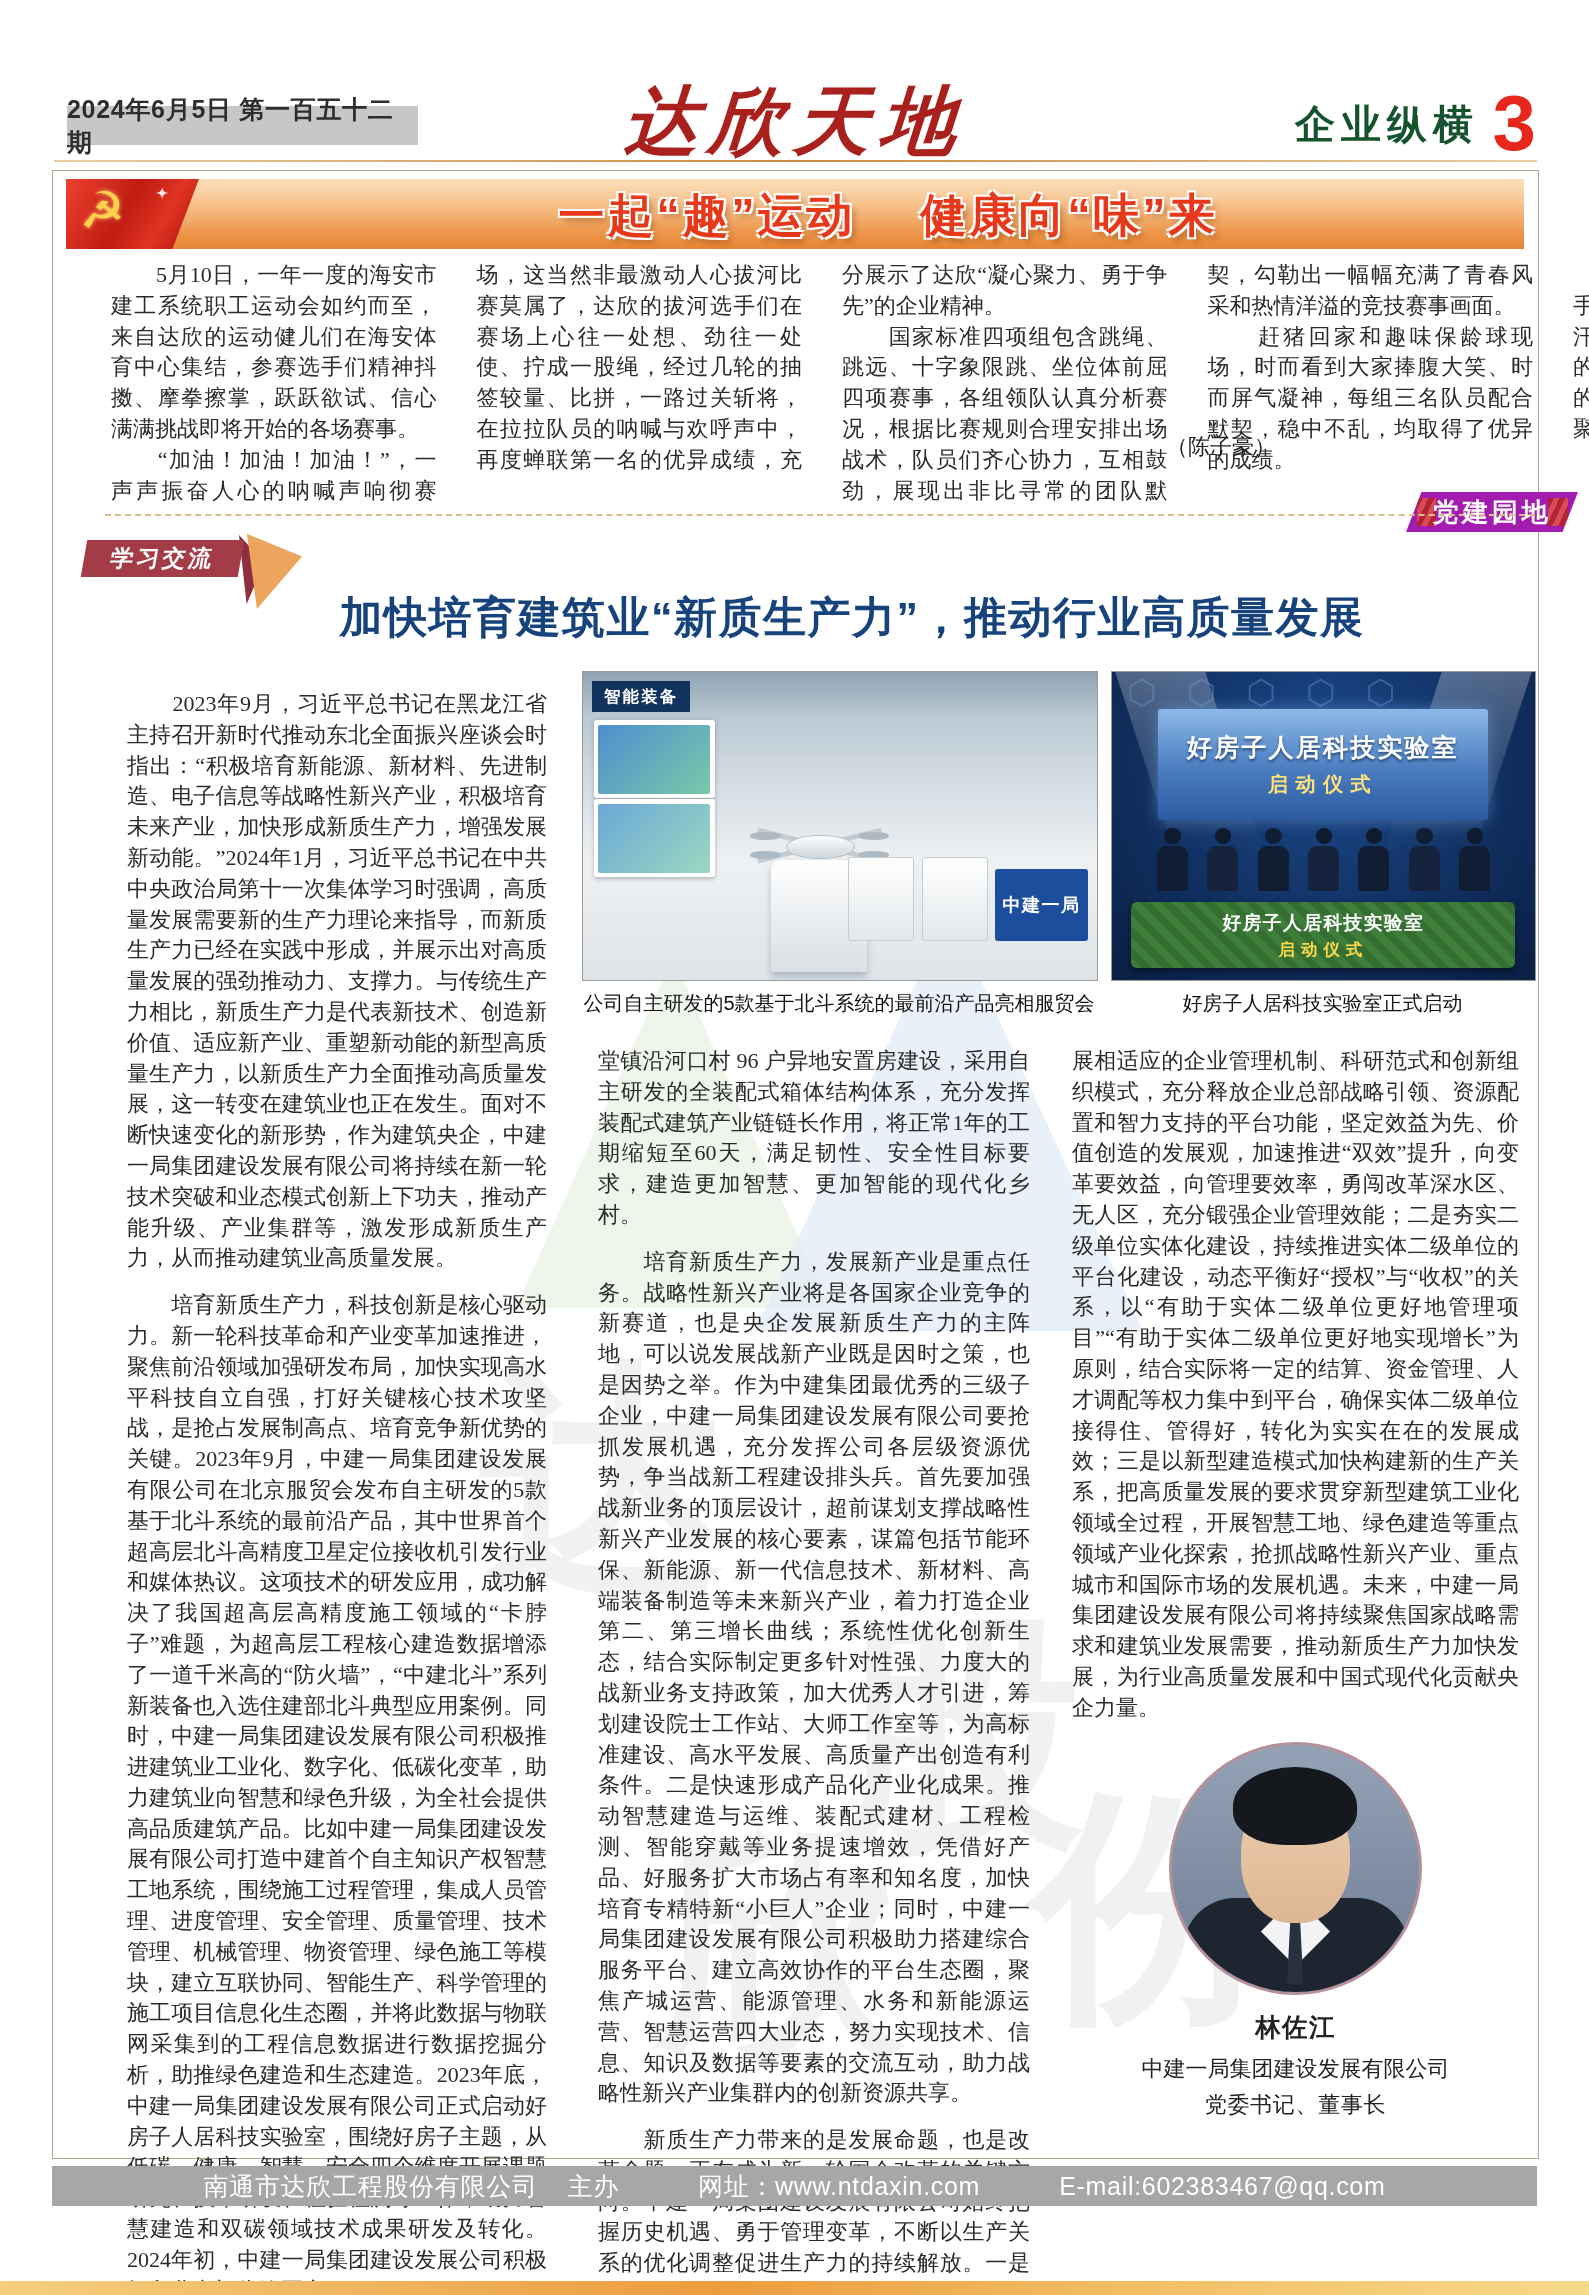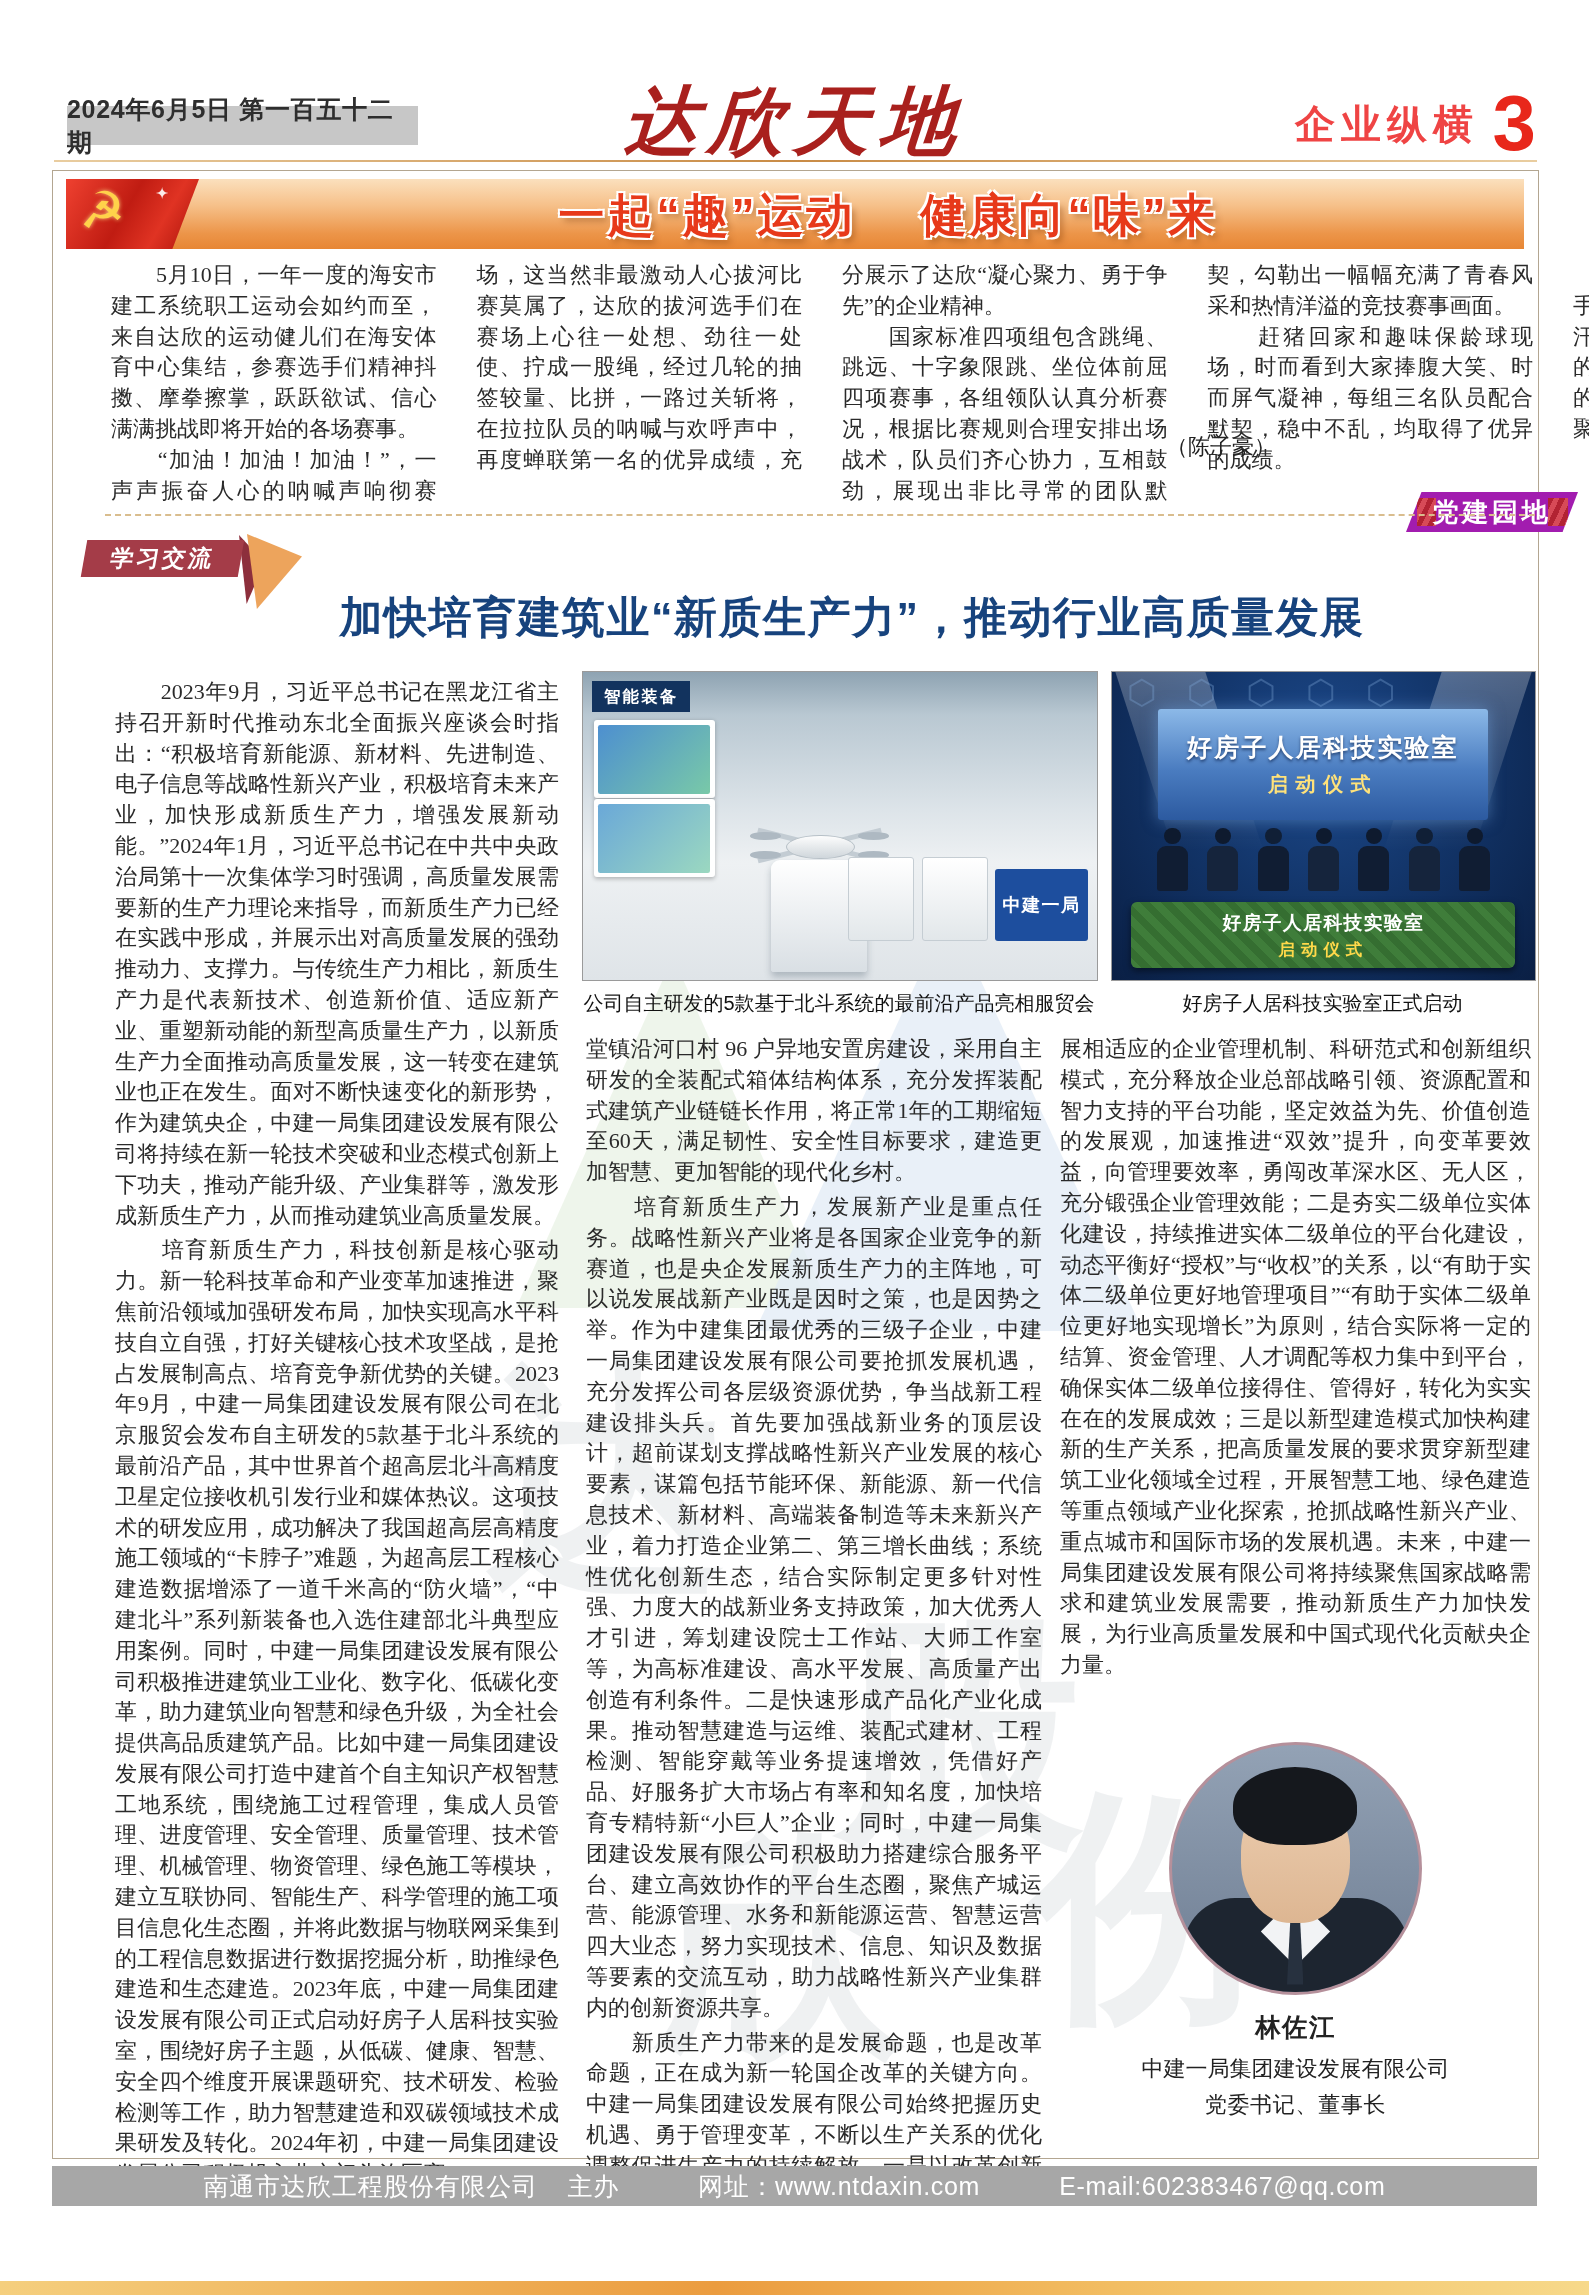--- a/index.html
+++ b/index.html
@@ -11,21 +11,21 @@
   .date-box{left:67px;top:106px;width:351px;height:39px;background:#c7c7c7;
             display:flex;align-items:center;justify-content:center;
             font-family:"Liberation Sans","DejaVu Sans",sans-serif;
             font-size:25px;font-weight:bold;color:#2e2e2e;letter-spacing:0.7px;}
   .masthead{left:0;top:72px;width:1590px;text-align:center;
             font-family:"DejaVu Serif","Liberation Serif",serif;
             font-style:italic;font-weight:bold;font-size:75px;color:#a9201d;
             letter-spacing:10.5px;transform:skewX(-4deg);}
   .header-right{right:54px;top:88px;display:flex;align-items:flex-end;gap:13.5px;}
   .section-name{font-family:"Liberation Serif",serif;font-weight:bold;font-size:40px;
-            color:#ef4444;letter-spacing:6px;padding-bottom:6px;}
+            color:#14532d;letter-spacing:6px;padding-bottom:6px;}
   .page-num{font-family:"Liberation Sans","DejaVu Sans",sans-serif;font-weight:bold;
             font-size:78px;line-height:0.9;color:#e8271b;}
   .header-rule{left:54px;top:160px;width:1483px;height:2.2px;
             background:linear-gradient(90deg,#e9cda0,#c98b45,#e9cda0);}
 
   
   .frame{left:52px;top:170px;width:1485px;height:1987px;border:1.5px solid #b3a691;background:#fff;}
 
   
   .banner{left:66px;top:179px;width:1458px;height:70px;
@@ -125,21 +125,21 @@
         display:flex;flex-direction:column;align-items:center;justify-content:center;gap:3px;
         box-shadow:0 3px 7.5px rgba(0,0,0,.5);}
   .p2-hedge .h1{color:#fff;font-family:"Liberation Sans",sans-serif;font-weight:900;font-size:18.7px;letter-spacing:1.5px;}
   .p2-hedge .h2{color:#ffd94a;font-family:"Liberation Sans",sans-serif;font-weight:bold;font-size:16.4px;letter-spacing:6px;}
   .caption{top:990px;text-align:center;font-family:"Liberation Sans","DejaVu Sans",sans-serif;
         font-size:20px;color:#111;}
   .cap1{left:582px;width:514px;} .cap2{left:1111px;width:423px;}
 
   
   .art2{font-size:22px;line-height:1.4;text-align:justify;color:#2a2a2a;}
-  .art2 p{margin:4px;}
+  .art2 p{margin:16px;}
   .col1{left:111px;top:673px;width:452px;height:1477px;}
   .col2{left:582px;top:1030px;width:464px;height:1122px;}
   .col3{left:1056px;top:1030px;width:479px;}
 
   
   .portrait-wrap{left:1056px;top:1742px;width:479px;text-align:center;}
   .portrait{width:247px;height:247px;border-radius:50%;border:3.7px solid #b5909b;margin:0 auto;
         background:linear-gradient(180deg,#93a2b5 0%,#6e7d92 100%);position:relative;overflow:hidden;}
   .portrait .suit{position:absolute;left:10.5px;bottom:-10.5px;width:226px;height:105px;border-radius:52px 52px 0 0;background:#1d2530;}
   .portrait .shirt{position:absolute;left:99px;bottom:36px;width:49px;height:49px;background:#f2f3f5;transform:rotate(45deg);}

